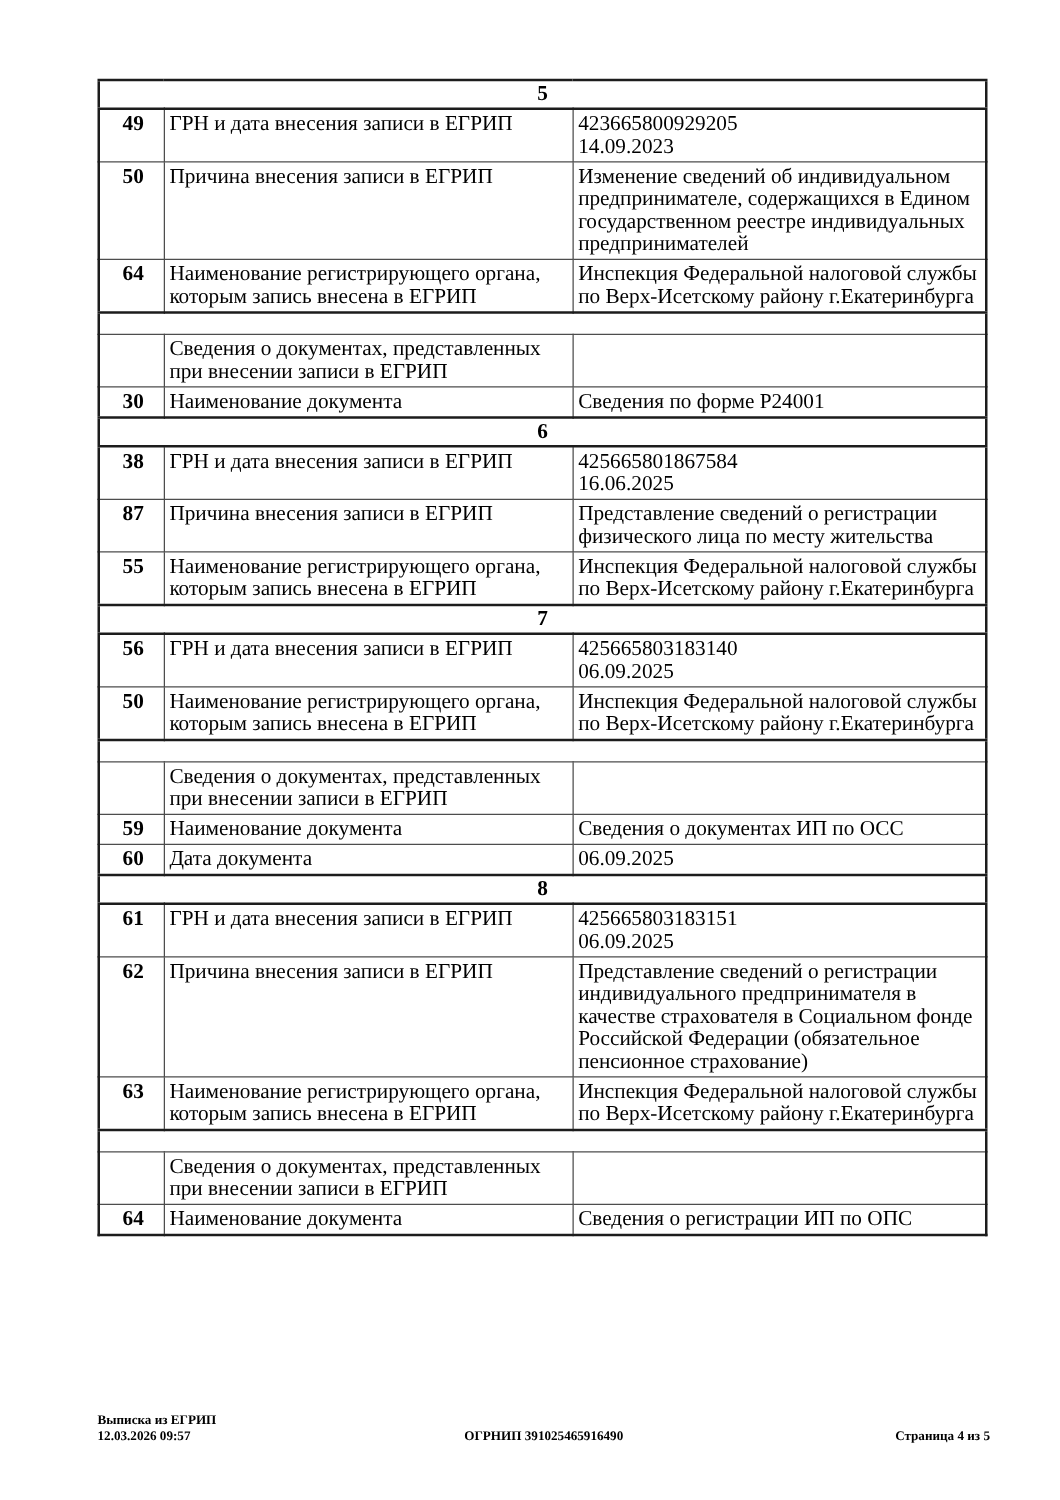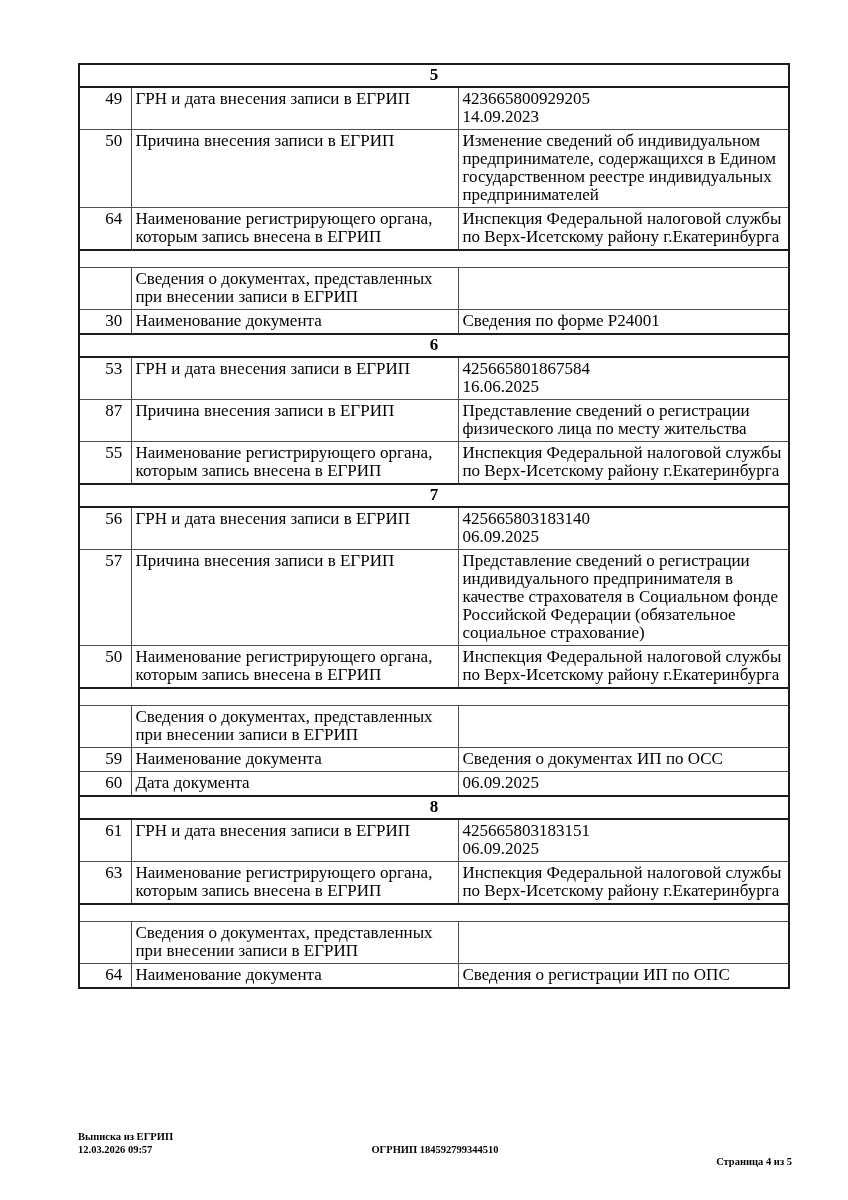--- a/index.html
+++ b/index.html
@@ -14,36 +14,36 @@
     border:2px solid #1c1c1c;
   }
   .doc-table td {
     border:1px solid #4d4d4d;
     vertical-align:top;
     font-size:17px; line-height:18px;
     padding:2px 4px 3px 4px;
     white-space:pre-line;
     overflow:hidden;
   }
-  td.num { text-align:center; padding-left:18px; padding-right:1px; }
+  td.num { padding-left:18px; padding-right:1px;font-weight:bold; }
   tr.section td {
     border-top:2px solid #1c1c1c; border-bottom:2px solid #1c1c1c;
     text-align:center; font-weight:bold;
     padding-top:1px; padding-bottom:2px;
   }
   tr.spacer td {
     border-top:2px solid #1c1c1c;
     height:16px; padding:0;
   }
   .page-footer {
     position:absolute; left:78px; top:1131px; width:714px;
     font-size:10.5px; line-height:12.5px; color:#000;font-weight:bold;
   }
   .footer-center { position:absolute; left:0; right:0; top:12.5px; text-align:center; }
-  .footer-right  { position:absolute; right:0; top:12.5px;margin-top:12px; }
+  .footer-right  { position:absolute; right:0; top:12.5px; }
 </style>
 </head>
 <body>
 
 <table class="doc-table">
   <colgroup>
     <col style="width:52px">
     <col style="width:327px">
     <col style="width:331px">
   </colgroup>
@@ -77,21 +77,21 @@
     </tr>
     <tr>
       <td class="num">30</td>
       <td>Наименование документа</td>
       <td>Сведения по форме Р24001</td>
     </tr>
     <tr class="section">
       <td colspan="3">6</td>
     </tr>
     <tr>
-      <td class="num">53</td>
+      <td class="num">38</td>
       <td>ГРН и дата внесения записи в ЕГРИП</td>
       <td>425665801867584
 16.06.2025</td>
     </tr>
     <tr>
       <td class="num">87</td>
       <td>Причина внесения записи в ЕГРИП</td>
       <td>Представление сведений о регистрации физического лица по месту жительства</td>
     </tr>
     <tr>
@@ -100,25 +100,20 @@
       <td>Инспекция Федеральной налоговой службы по Верх-Исетскому району г.Екатеринбурга</td>
     </tr>
     <tr class="section">
       <td colspan="3">7</td>
     </tr>
     <tr>
       <td class="num">56</td>
       <td>ГРН и дата внесения записи в ЕГРИП</td>
       <td>425665803183140
 06.09.2025</td>
-    </tr>
-    <tr>
-      <td class="num">57</td>
-      <td>Причина внесения записи в ЕГРИП</td>
-      <td>Представление сведений о регистрации индивидуального предпринимателя в качестве страхователя в Социальном фонде Российской Федерации (обязательное социальное страхование)</td>
     </tr>
     <tr>
       <td class="num">50</td>
       <td>Наименование регистрирующего органа, которым запись внесена в ЕГРИП</td>
       <td>Инспекция Федеральной налоговой службы по Верх-Исетскому району г.Екатеринбурга</td>
     </tr>
     <tr class="spacer">
       <td colspan="3"></td>
     </tr>
     <tr>
@@ -139,20 +134,25 @@
     <tr class="section">
       <td colspan="3">8</td>
     </tr>
     <tr>
       <td class="num">61</td>
       <td>ГРН и дата внесения записи в ЕГРИП</td>
       <td>425665803183151
 06.09.2025</td>
     </tr>
     <tr>
+      <td class="num">62</td>
+      <td>Причина внесения записи в ЕГРИП</td>
+      <td>Представление сведений о регистрации индивидуального предпринимателя в качестве страхователя в Социальном фонде Российской Федерации (обязательное пенсионное страхование)</td>
+    </tr>
+    <tr>
       <td class="num">63</td>
       <td>Наименование регистрирующего органа, которым запись внесена в ЕГРИП</td>
       <td>Инспекция Федеральной налоговой службы по Верх-Исетскому району г.Екатеринбурга</td>
     </tr>
     <tr class="spacer">
       <td colspan="3"></td>
     </tr>
     <tr>
       <td class="num"></td>
       <td>Сведения о документах, представленных при внесении записи в ЕГРИП</td>
@@ -164,15 +164,15 @@
       <td>Сведения о регистрации ИП по ОПС</td>
     </tr>
   </tbody>
 </table>
 
 <div class="page-footer">
   <div class="footer-left">
     <div>Выписка из ЕГРИП</div>
     <div>12.03.2026 09:57</div>
   </div>
-  <div class="footer-center">ОГРНИП 184592799344510</div>
+  <div class="footer-center">ОГРНИП 391025465916490</div>
   <div class="footer-right">Страница 4 из 5</div>
 </div>
 
 </body></html>

